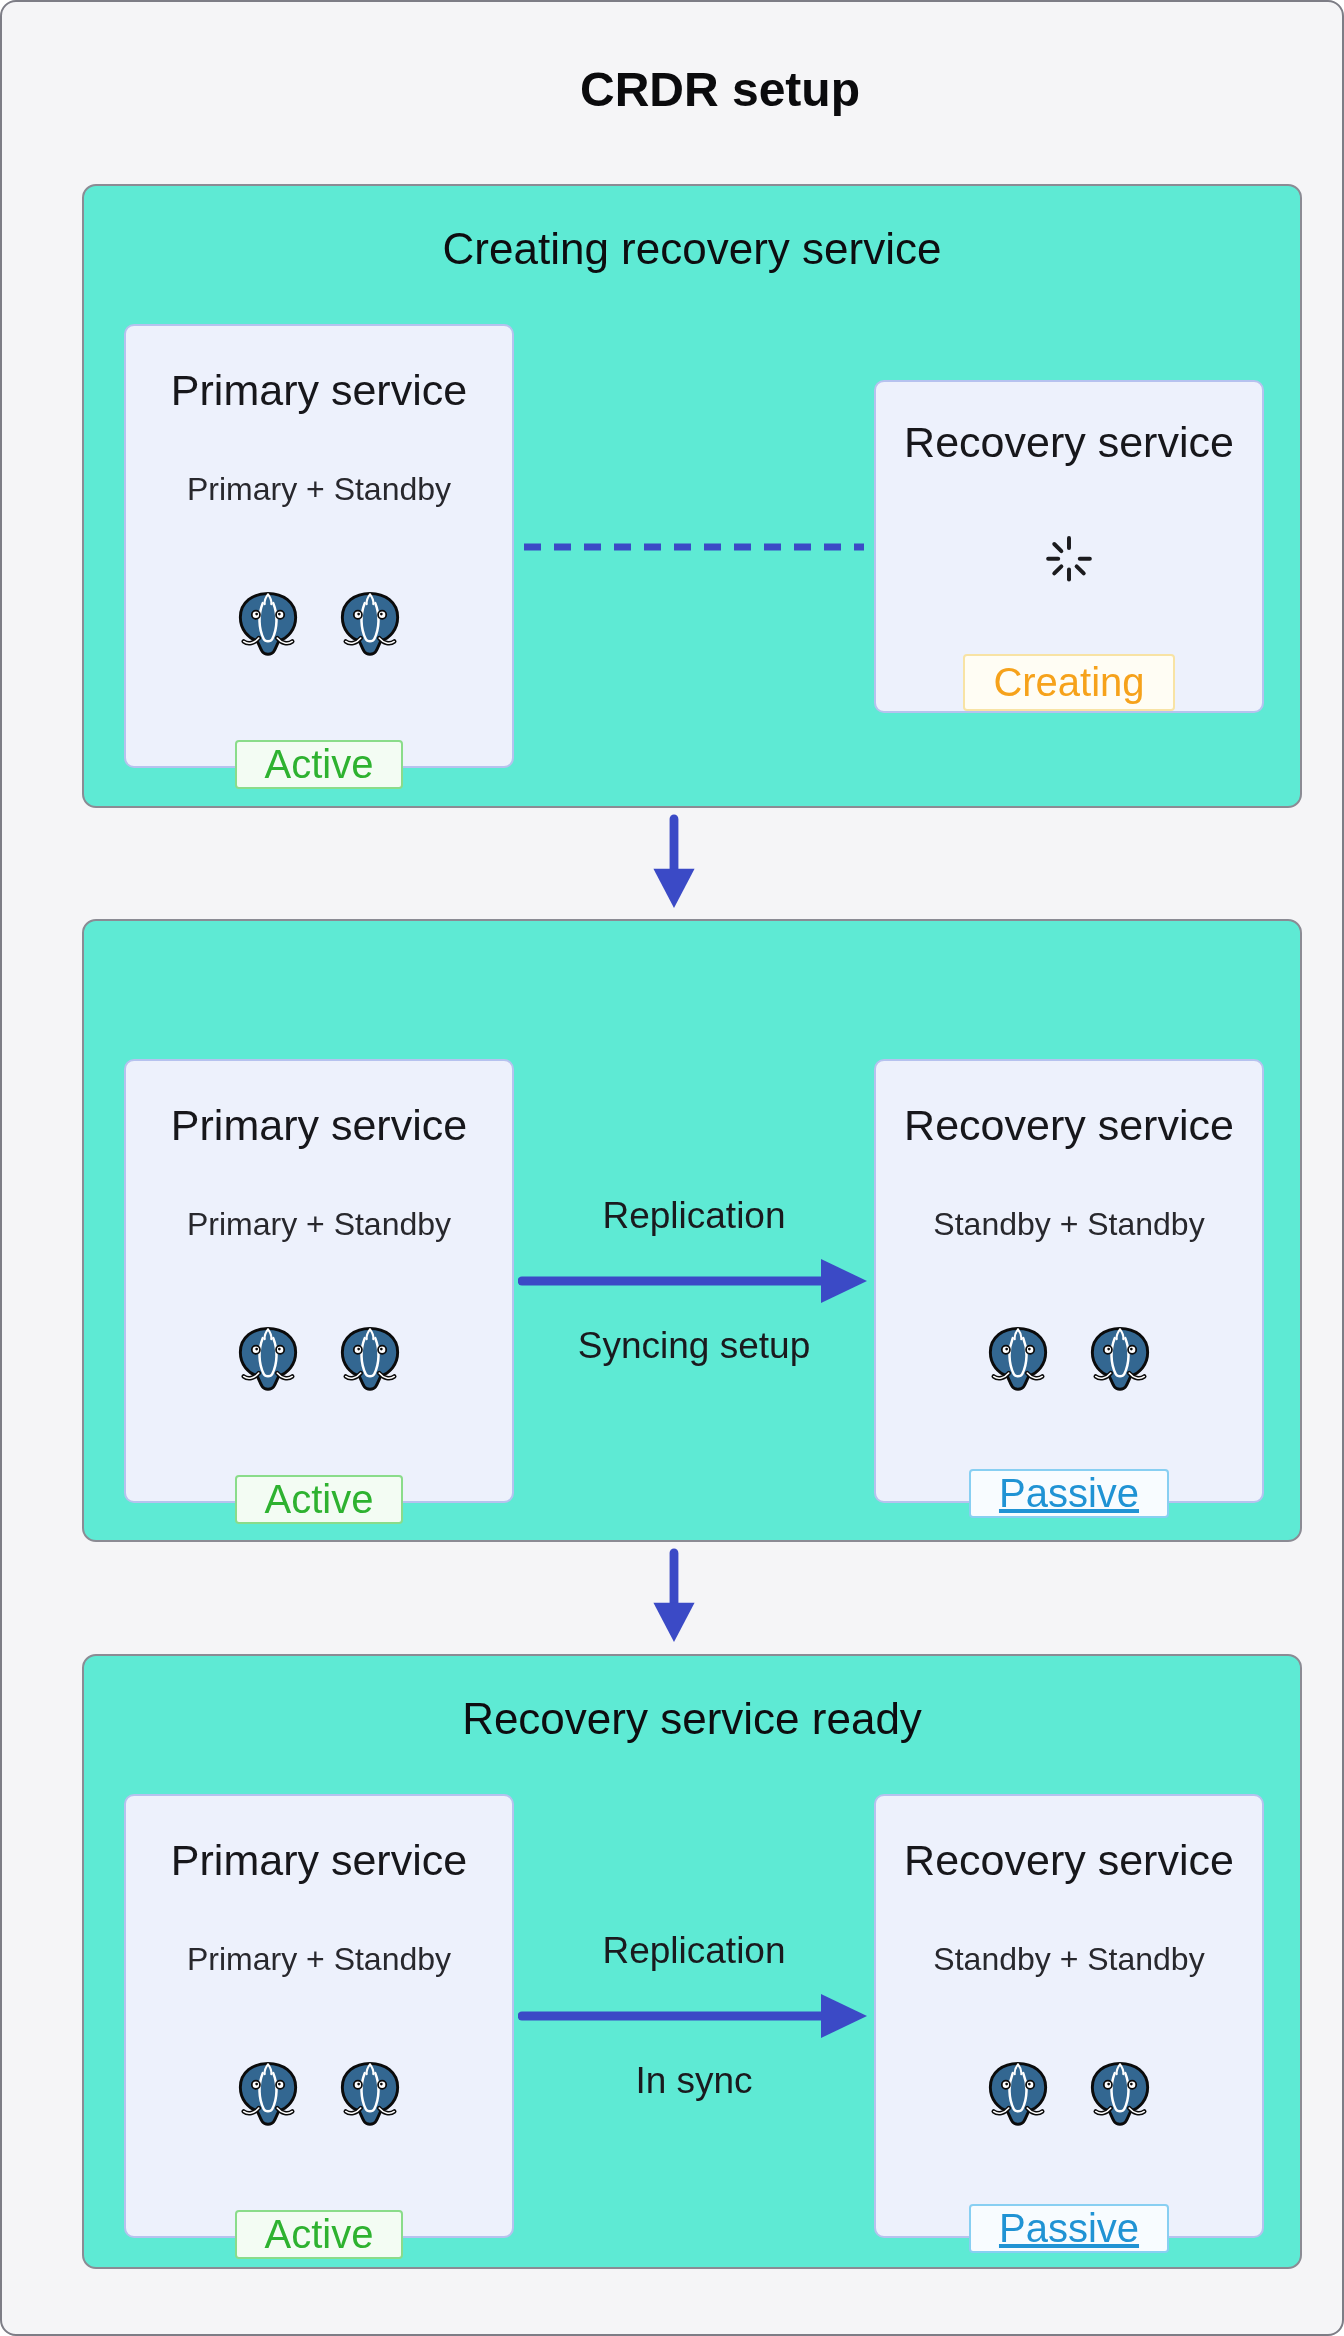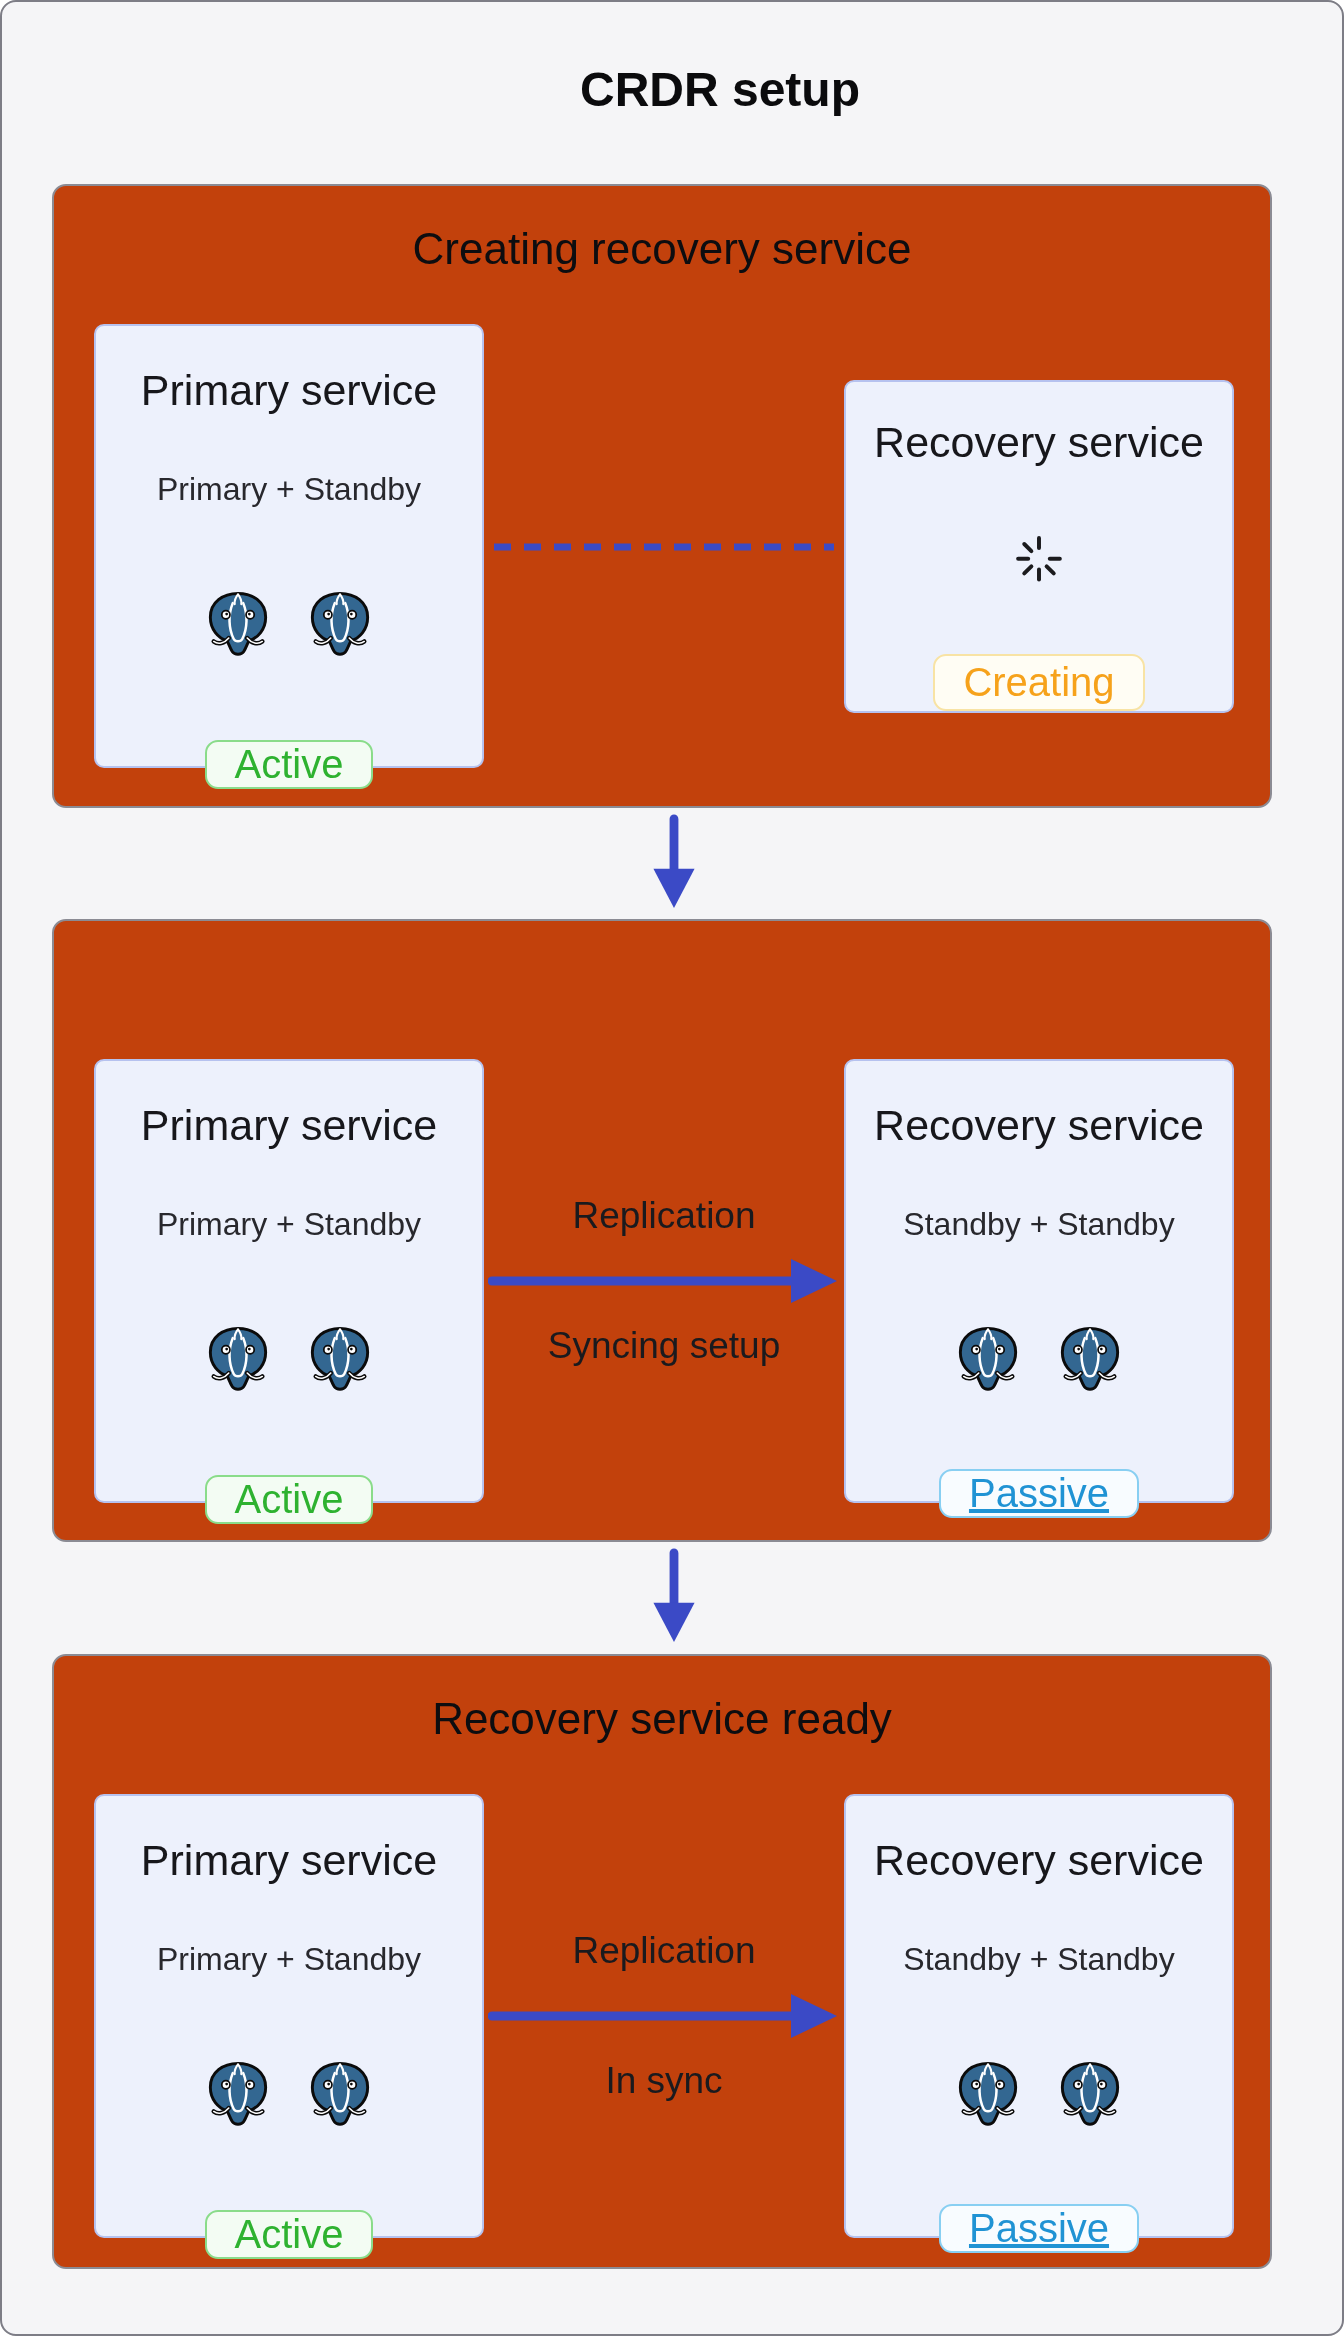--- a/index.html
+++ b/index.html
@@ -10,22 +10,22 @@
   }
   .frame{
     position:absolute;inset:0;box-sizing:border-box;
     background:#f5f5f7;border:2px solid #7d7d86;border-radius:16px;
   }
   .page-title{
     position:absolute;top:60px;left:0;width:100%;margin:0;
     text-align:center;font-size:48px;font-weight:600;color:#0b0b0d;padding-left:48px;
   }
   .stage{
-    position:absolute;left:50px;width:1220px;box-sizing:border-box;
-    background:#c2410c;border:2px solid #8b8b94;border-radius:14px;
+    position:absolute;left:80px;width:1220px;box-sizing:border-box;
+    background:#5eead4;border:2px solid #8b8b94;border-radius:14px;
   }
   .stage-1{top:182px;height:624px;}
   .stage-2{top:917px;height:623px;}
   .stage-3{top:1652px;height:615px;}
   .stage-title{
     position:absolute;top:38px;left:0;width:100%;margin:0;
     text-align:center;font-size:44px;font-weight:500;color:#0d0d10;
   }
   .card{
     position:absolute;box-sizing:border-box;
@@ -36,21 +36,21 @@
   .card-recovery{left:790px;top:138px;width:390px;height:444px;}
   .stage-1 .card-recovery{top:194px;height:333px;}
   .card-title{margin:40px 0 0;font-size:43px;font-weight:400;color:#17171b;}
   .stage-1 .card-recovery .card-title{margin-top:36px;}
   .card-subtitle{margin-top:28px;font-size:32px;color:#28282d;}
   .elephants{display:flex;gap:36px;margin-top:54px;}
   svg.elephant{width:66px;height:68px;}
   svg.spinner{width:56px;height:56px;margin-top:40px;}
   .badge{
     margin-top:54px;height:66px;padding:0 28px;box-sizing:border-box;
-    display:flex;align-items:center;border-radius:13px;border:2px solid;
+    display:flex;align-items:center;border-radius:4px;border:2px solid;
     font-size:40px;font-weight:400;
   }
   .card-recovery .badge{margin-top:48px;}
   .stage-1 .card-recovery .badge{margin-top:44px;}
   .badge-active{
     color:var(--active-text,#2eb230);
     border-color:var(--active-border,#8adc8a);
     background:var(--active-bg,#f3fcf3);
   }
   .badge-creating{

